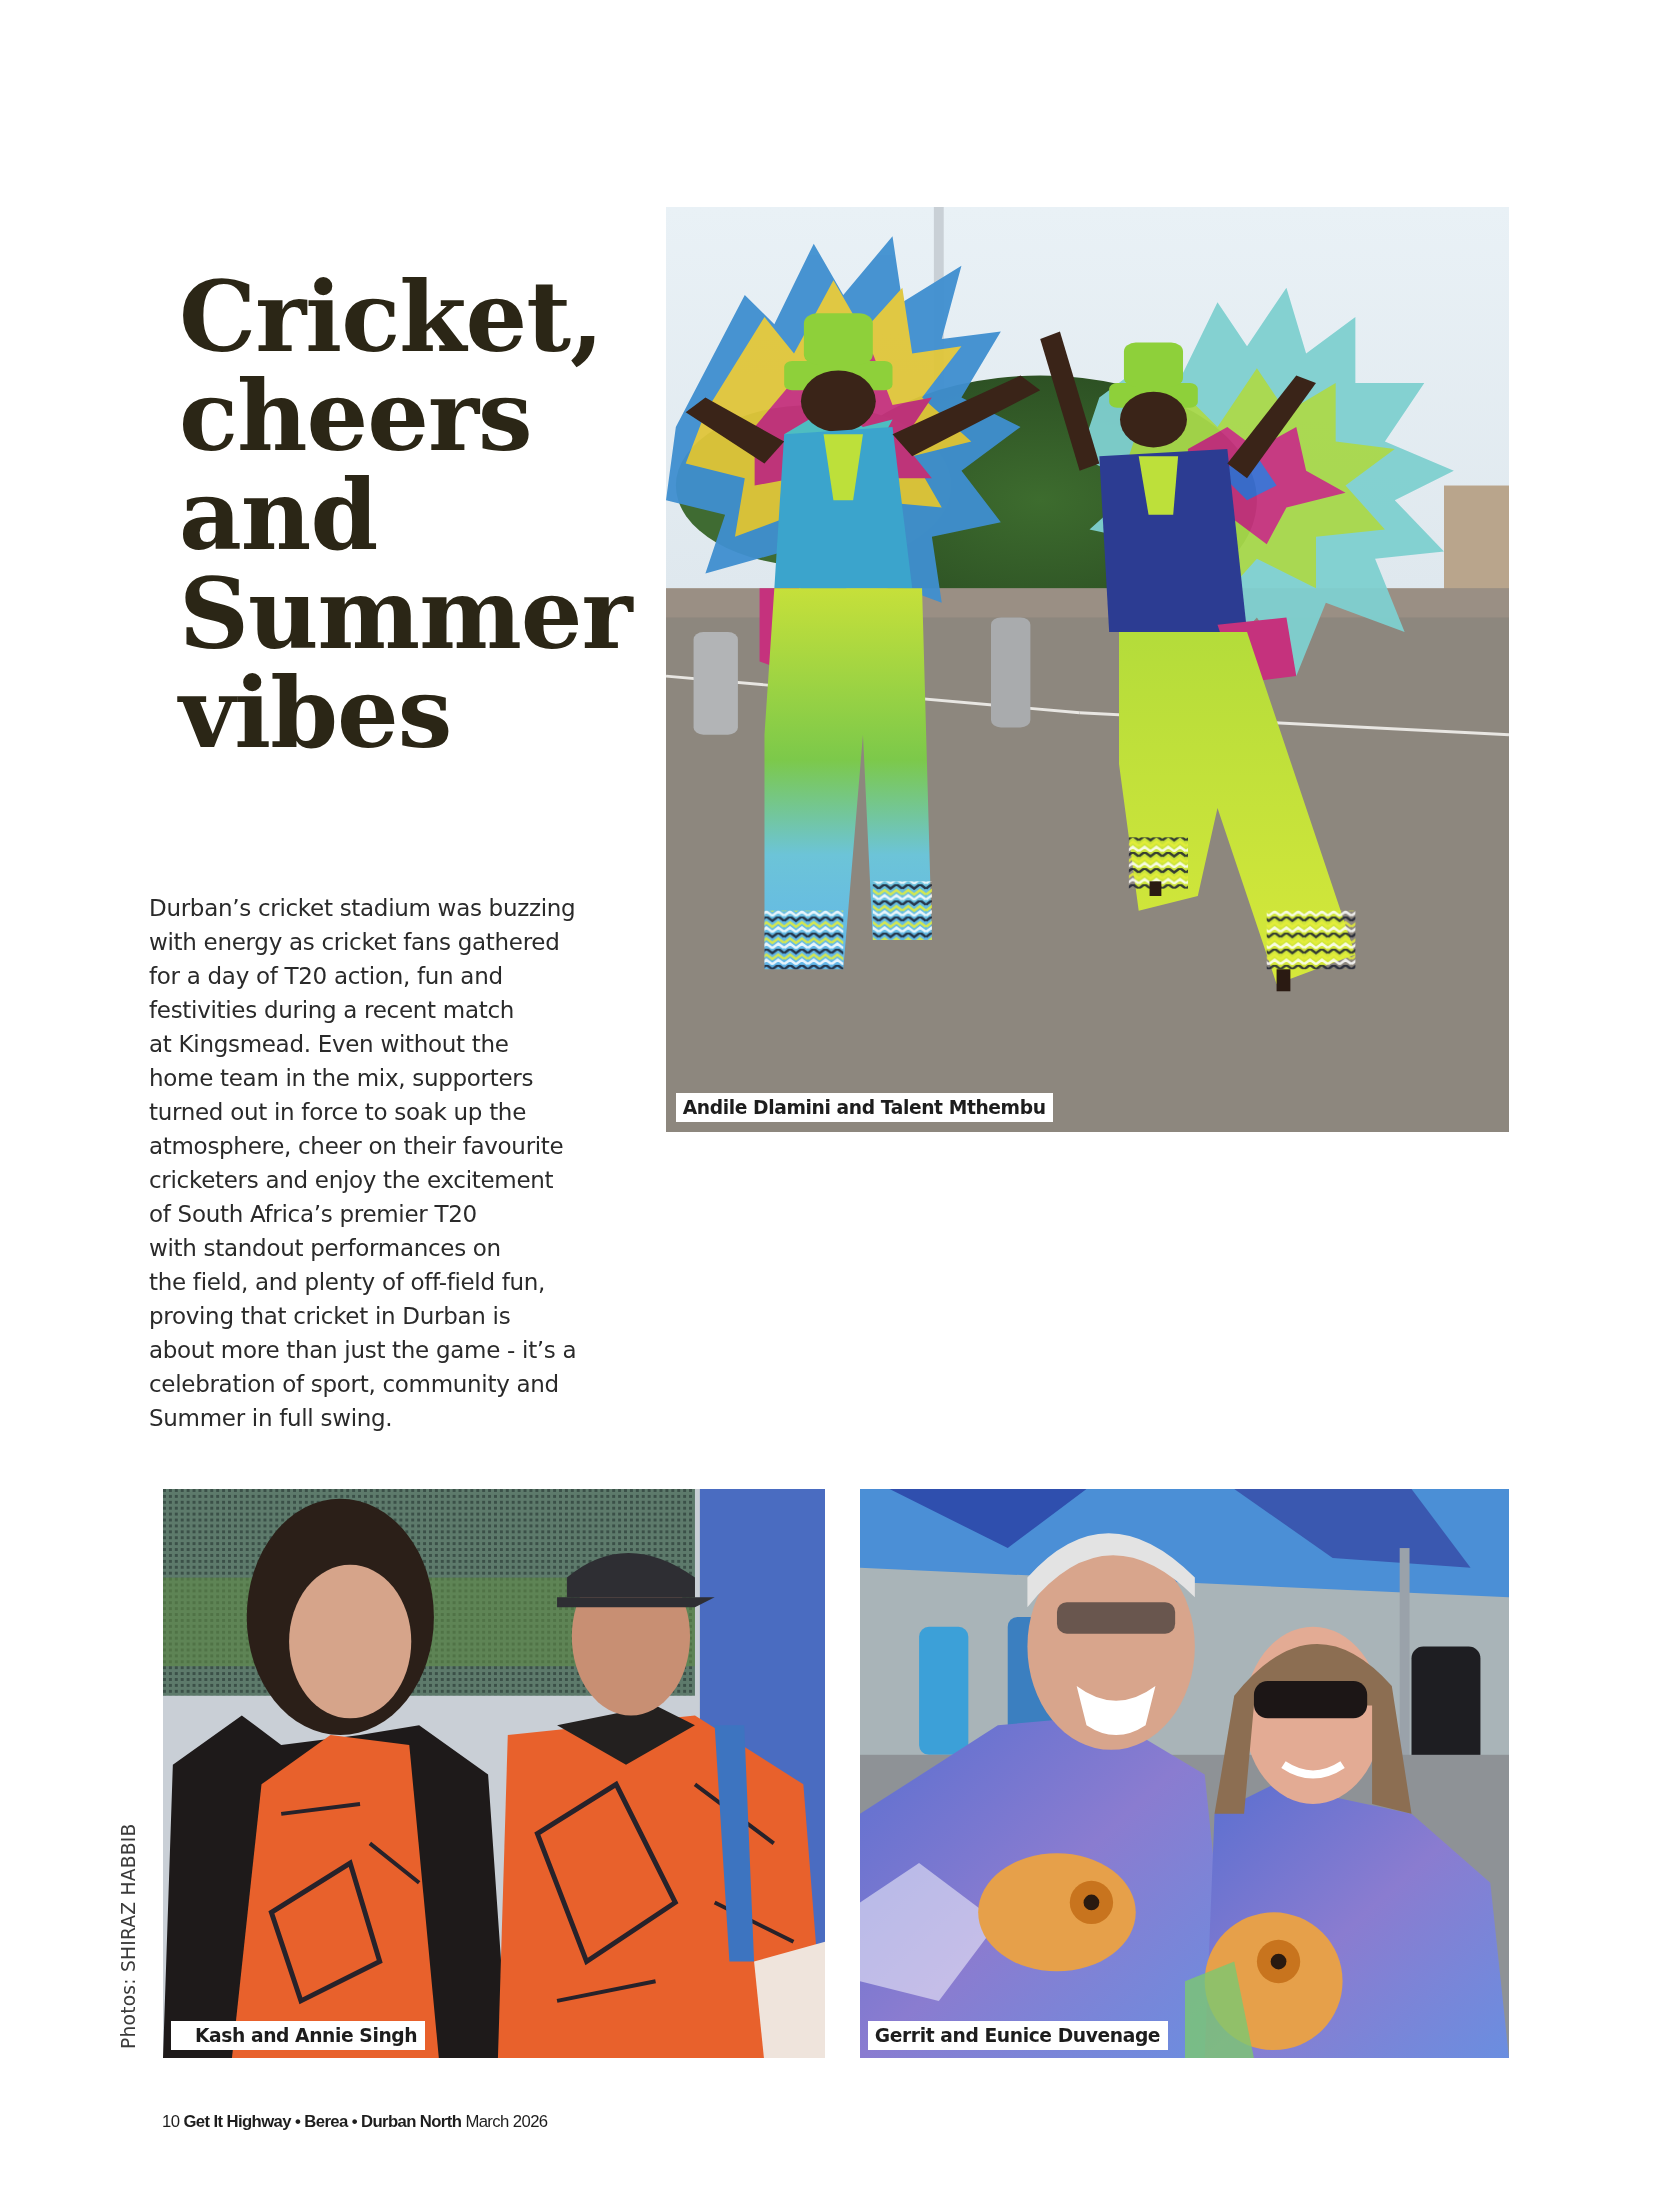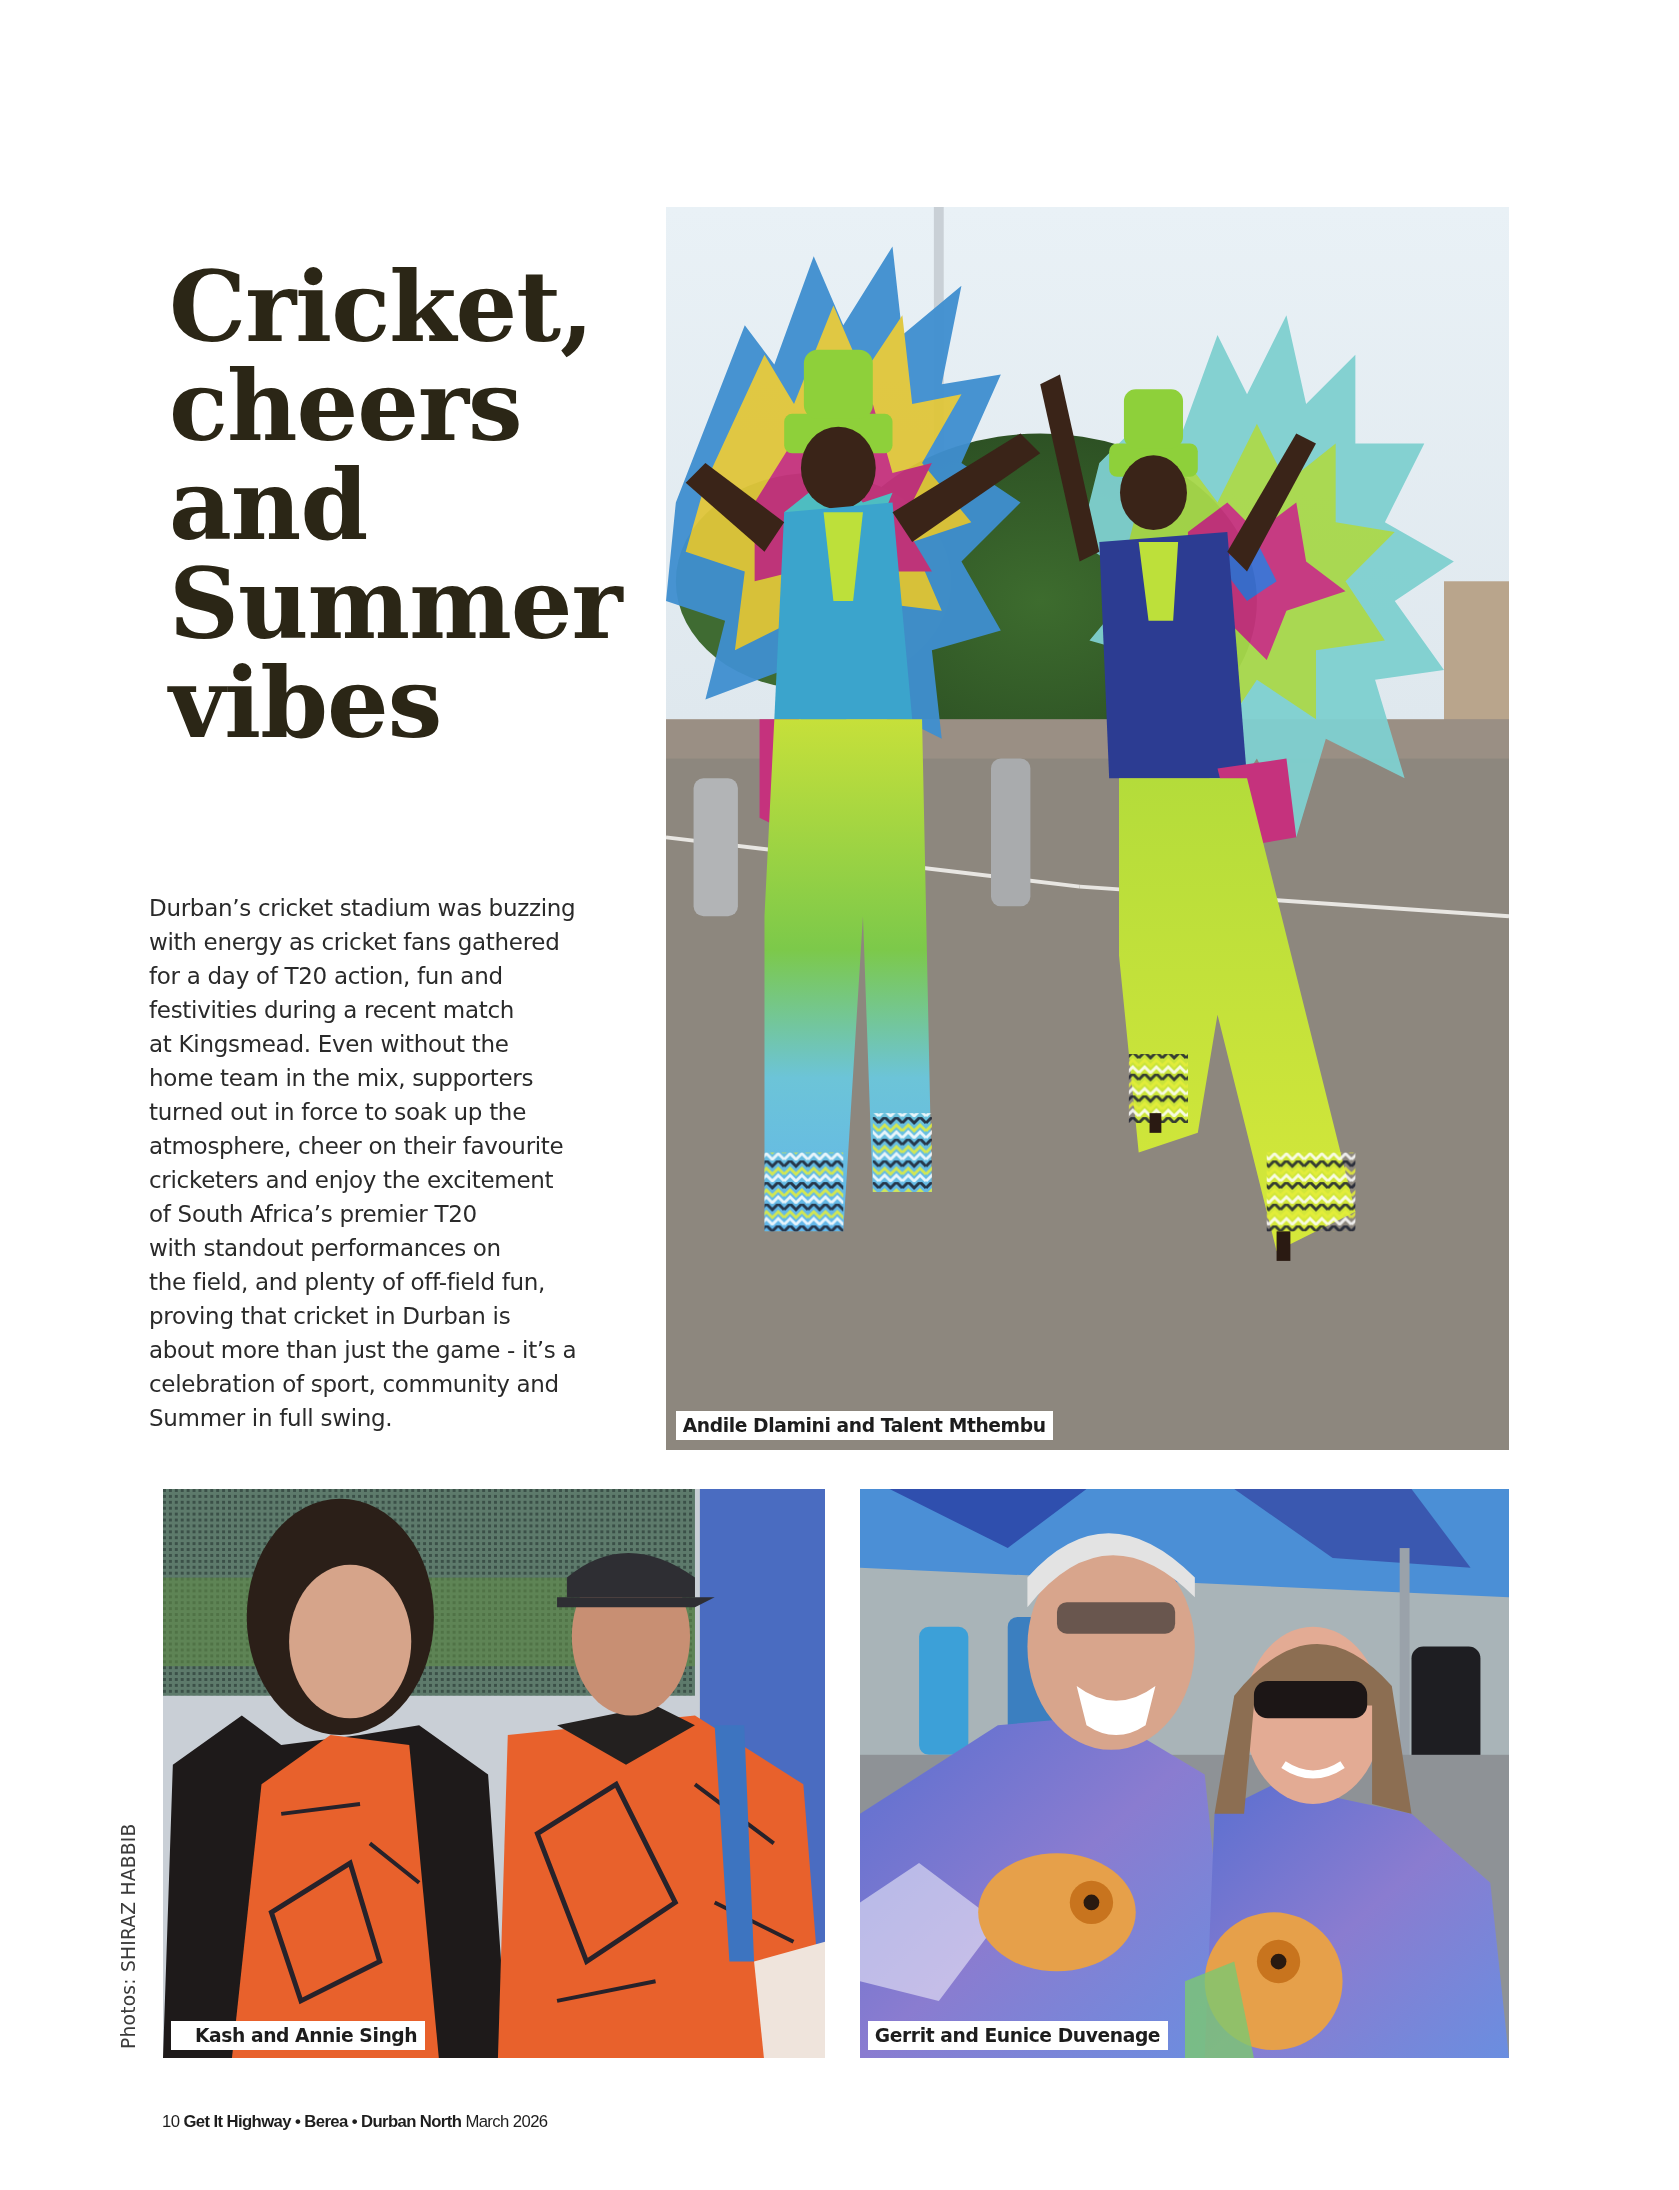--- a/index.html
+++ b/index.html
@@ -16,21 +16,21 @@
     .body-text {
       position: absolute; left: 149px; top: 891px; width: 493px;
       font-family: "DejaVu Sans", sans-serif; font-size: 23px; line-height: 34px;
       color: #2a2a2a; letter-spacing: -0.3px;
     }
     .body-text span { display: block; white-space: nowrap; }
 
     .photo { position: absolute; overflow: hidden; }
     .photo svg { display: block; width: 100%; height: 100%; }
 
-    .photo-main { left: 666px; top: 207px; width: 843px; height: 1243px; text-decoration: underline; }
+    .photo-main { left: 666px; top: 207px; width: 843px; height: 925px; text-decoration: underline; }
     .photo-left { left: 163px; top: 1489px; width: 662px; height: 569px; }
     .photo-right { left: 860px; top: 1489px; width: 649px; height: 569px; }
 
     .caption {
       position: absolute; background: #ffffff; color: #1d1d1d;
       font-family: "DejaVu Sans", sans-serif; font-weight: bold;
       font-size: 18.7px; line-height: 25.6px; padding: 2px 7.9px 2px 6.9px;
       letter-spacing: -0.4px; white-space: nowrap;
     }
     .cap-main { left: 9.9px; bottom: 9.9px; }
@@ -47,21 +47,21 @@
     .footer {
       position: absolute; left: 162px; top: 2112px;
       font-family: "Liberation Sans", sans-serif; font-size: 16.7px; color: #1e1e1e;
       letter-spacing: -0.6px; white-space: nowrap;
     }
     .footer b { font-weight: bold; }
   </style>
 </head>
 <body>
 
-<h1 class="headline" style="margin:4px;">
+<h1 class="headline" style="margin:14px;">
   <span>Cricket,</span>
   <span>cheers</span>
   <span>and</span>
   <span>Summer</span>
   <span>vibes</span>
 </h1>
 
 <div class="body-text">
   <span>Durban’s cricket stadium was buzzing</span>
   <span>with energy as cricket fans gathered</span>

